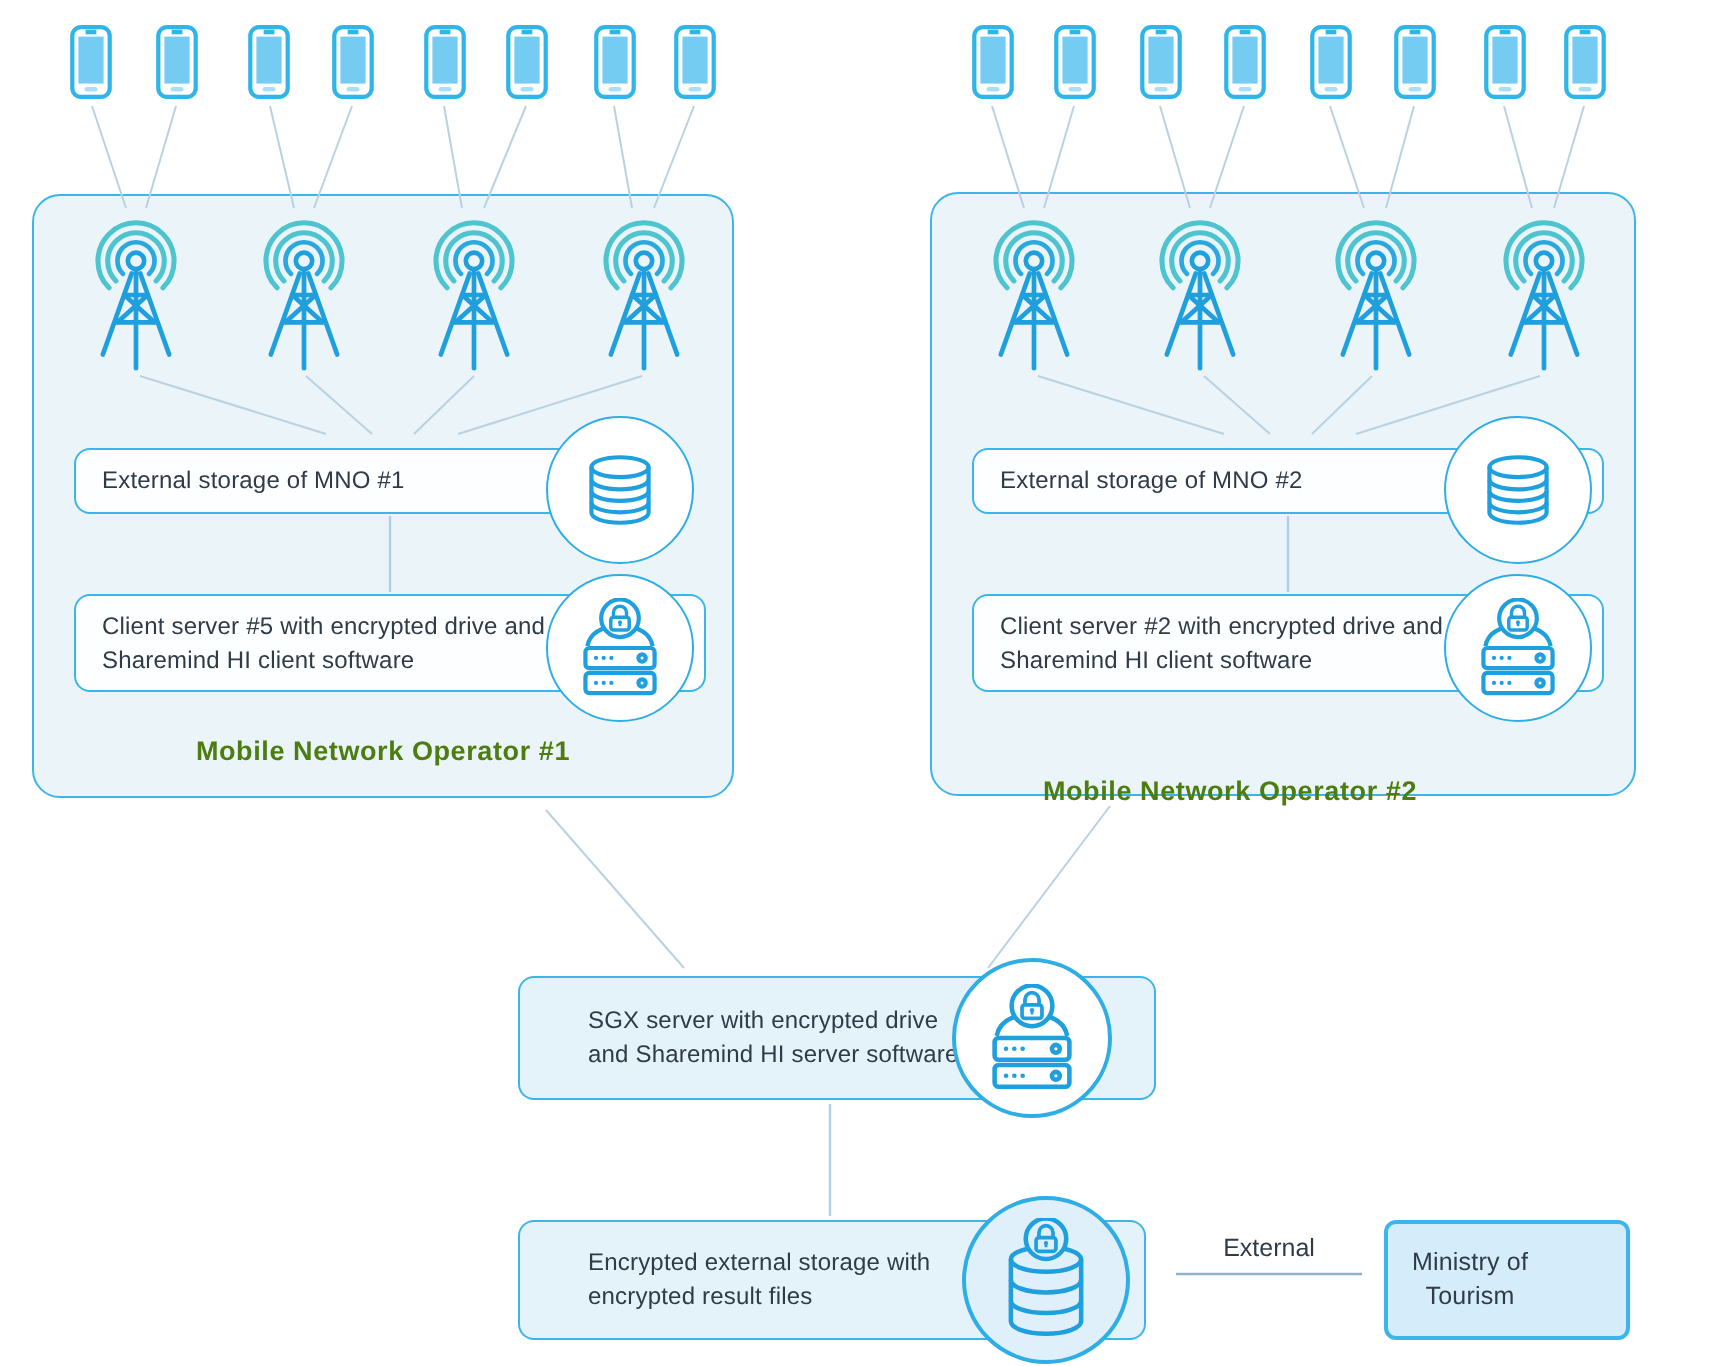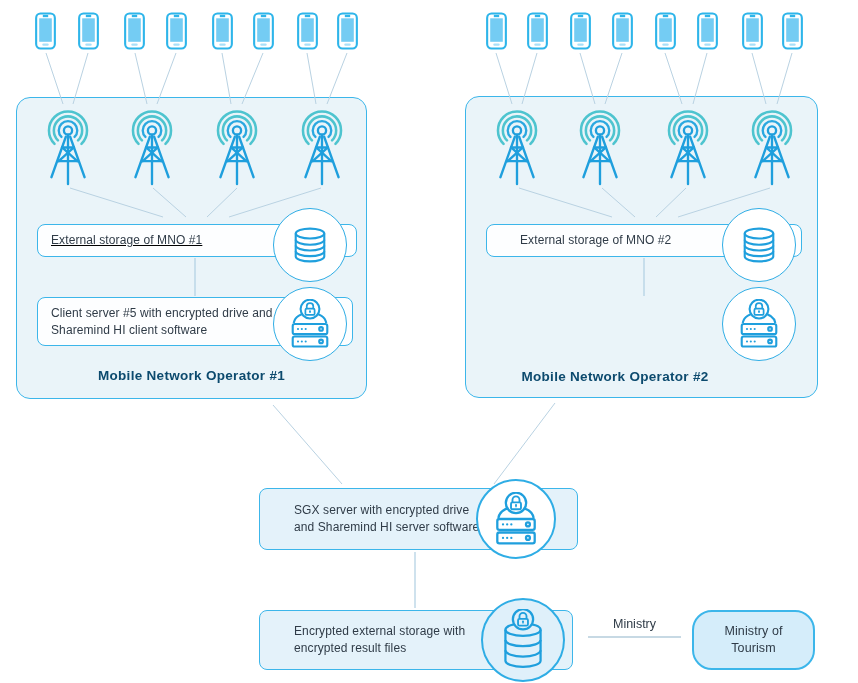--- a/index.html
+++ b/index.html
@@ -12,25 +12,25 @@
   .wbox { position:absolute; background:#FDFEFF; border:1.5px solid #3CB6EA; border-radius:8px;
           display:flex; align-items:center; z-index:3; }
   .bbox { position:absolute; background:#E4F2FA; border:1.5px solid #3CB6EA; border-radius:8px;
           display:flex; align-items:center; z-index:3;padding-left:16px; }
   .badge { position:absolute; border-radius:50%; background:#ffffff; border:1.6px solid #2FADE5;
            display:flex; align-items:center; justify-content:center; z-index:4; }
   .badge.lightfill { background:#DFF0FA; }
 
   .label { font-size:12px; color:#2F3B47; line-height:1.4; letter-spacing:0.1px; }
   .mno-title { position:absolute; z-index:3; text-align:center; font-size:13.5px; font-weight:700;
-               color:#0c4a6e; letter-spacing:0.3px; }
+               color:#4d7c0f; letter-spacing:0.3px; }
   .phone { position:absolute; width:21px; height:38px; top:12px; z-index:3; }
   .tower { position:absolute; width:60px; height:80px; top:107px; z-index:3; }
-  .ministry { position:absolute; background:#D5EDFA; border:2px solid #3CB6EA; border-radius:20px;
-              display:flex; align-items:center; justify-content:center; z-index:3; }
+  .ministry { position:absolute; background:#D5EDFA; border:2px solid #3CB6EA; border-radius:6px;
+              display:flex; align-items:center; z-index:3; }
   .ministry .label { text-align:center; width:82px; font-size:12.5px; }
   .results { position:absolute; z-index:3; font-size:12.5px; color:#2F3B47; text-align:center; }
 </style>
 </head>
 <body>
 
 <svg width="0" height="0" style="position:absolute" aria-hidden="true">
   <defs>
     <symbol id="sym-phone" viewBox="0 0 22 39">
       <rect x="1.2" y="1.2" width="19.6" height="36.6" rx="4.6" fill="#FFFFFF" stroke="#2EB5EA" stroke-width="2.2"></rect>
@@ -217,74 +217,77 @@
   <svg class="tower" style="left:570px">
       <use href="#sym-tower"></use>
     </svg>
   <svg class="tower" style="left:658px">
       <use href="#sym-tower"></use>
     </svg>
   <svg class="tower" style="left:742px">
       <use href="#sym-tower"></use>
     </svg>
 
-  <div class="wbox" style="left:37px; top:224px; width:320px; height:33px;text-decoration:underline;">
+  <div class="wbox" style="left:37px; top:224px; width:256px; height:33px;">
     <span class="label" style="padding-left:13px;">External storage of MNO #1</span>
   </div>
   <div class="badge" style="left:273px; top:208px; width:74px; height:74px;">
     <svg width="42" height="40" viewBox="0 0 44 42">
         <use href="#sym-db"></use>
       </svg>
   </div>
 
   <div class="wbox" style="left:37px; top:297px; width:316px; height:49px;">
     <span class="label" style="padding-left:13px; width:235px;">Client server #5 with encrypted drive and Sharemind HI client software</span>
   </div>
   <div class="badge" style="left:273px; top:287px; width:74px; height:74px;">
     <svg width="48" height="50" viewBox="0 0 50 52">
         <use href="#sym-lockserver"></use>
       </svg>
   </div>
 
   <div class="mno-title" style="left:16px; top:368px; width:351px;">Mobile Network Operator #1</div>
 
   <div class="wbox" style="left:486px; top:224px; width:316px; height:33px;">
-    <span class="label" style="padding-left:13px;margin-left:20px;">External storage of MNO #2</span>
+    <span class="label" style="padding-left:13px;">External storage of MNO #2</span>
   </div>
   <div class="badge" style="left:722px; top:208px; width:74px; height:74px;">
     <svg width="42" height="40" viewBox="0 0 44 42">
         <use href="#sym-db"></use>
       </svg>
   </div>
 
+  <div class="wbox" style="left:486px; top:297px; width:316px; height:49px;">
+    <span class="label" style="padding-left:13px; width:235px;">Client server #2 with encrypted drive and Sharemind HI client software</span>
+  </div>
   <div class="badge" style="left:722px; top:287px; width:74px; height:74px;">
     <svg width="48" height="50" viewBox="0 0 50 52">
         <use href="#sym-lockserver"></use>
       </svg>
   </div>
 
-  <div class="mno-title" style="left:465px; top:369px; width:300px;">Mobile Network Operator #2</div>
+  <div class="mno-title" style="left:465px; top:388px; width:300px;">Mobile Network Operator #2</div>
 
   <div class="bbox" style="left:259px; top:488px; width:319px; height:62px;">
     <span class="label" style="padding-left:18px; width:210px;">SGX server with encrypted drive and Sharemind HI server software</span>
   </div>
   <div class="badge" style="left:476px; top:479px; width:80px; height:80px; border-width:2px;">
     <svg width="52" height="54" viewBox="0 0 50 52">
         <use href="#sym-lockserver"></use>
       </svg>
   </div>
 
   <div class="bbox" style="left:259px; top:610px; width:314px; height:60px;">
     <span class="label" style="padding-left:18px; width:205px;">Encrypted external storage with encrypted result files</span>
   </div>
   <div class="badge lightfill" style="left:481px; top:598px; width:84px; height:84px; border-width:2px;">
     <svg width="56" height="62" viewBox="0 0 54 60">
         <use href="#sym-lockdb"></use>
       </svg>
   </div>
 
-  <div class="results" style="left:588px; top:617px; width:93px;">Ministry</div>
+  <div class="results" style="left:588px; top:617px; width:93px;">External</div>
 
   <div class="ministry" style="left:692px; top:610px; width:123px; height:60px;">
     <span class="label">Ministry of Tourism</span>
   </div>
 
 </div>
 
 </body></html>

